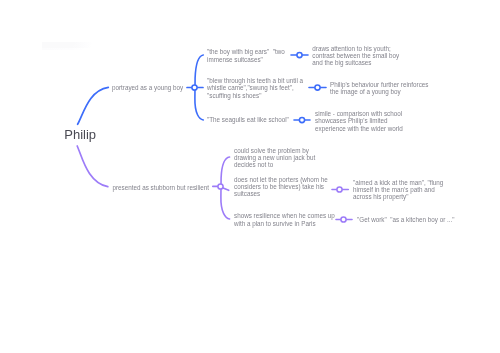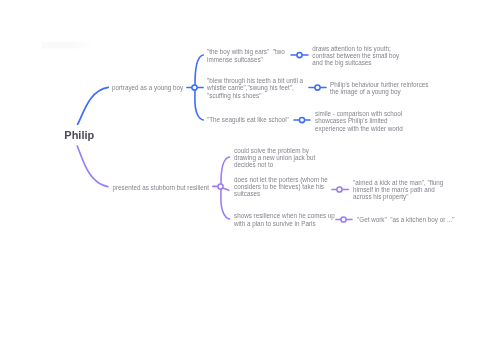--- a/index.html
+++ b/index.html
@@ -3,21 +3,21 @@
 <meta charset="utf-8">
 <title>Mind Map</title>
 <style>
   html,body{margin:0;padding:0;background:#ffffff;}
   body{width:500px;height:353px;overflow:hidden;
        font-family:"Liberation Sans",sans-serif;}
   #canvas{position:relative;width:500px;height:353px;background:#fff;overflow:hidden;}
   #wires{position:absolute;left:0;top:0;width:500px;height:353px;pointer-events:none;}
   .tblock{position:absolute;color:#83838c;font-size:6.3px;line-height:7.3px;}
   .tblock > div{white-space:pre;font-size:6.3px;line-height:7.3px;height:7.3px;margin:0;padding:0;}
-  .root-text{position:absolute;font-weight:bold;color:#4a4a53;font-size:11px;
+  .root-text{position:absolute;font-weight:normal;color:#4a4a53;font-size:13px;
              line-height:10px;white-space:pre;}
   .ghost{position:absolute;background:#fcfcfd;}
 </style>
 </head>
 <body>
 
 <div id="canvas">
 
   <div class="ghost" style="left:42px;top:42px;width:50px;height:5.5px;
               background:linear-gradient(100deg,#fafafb 0%,#fafafb 62%,#fdfdfe 88%,#ffffff 100%);"></div>

